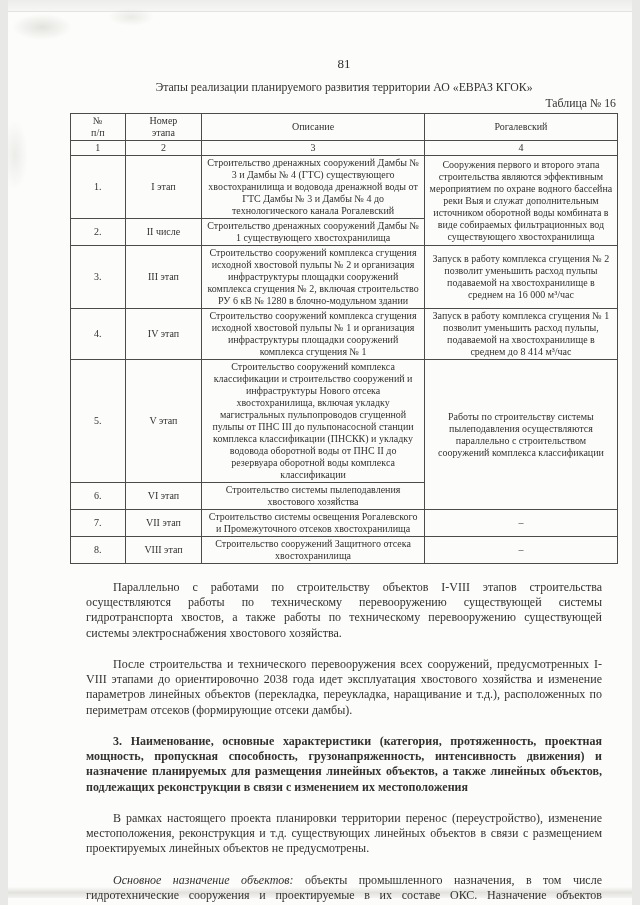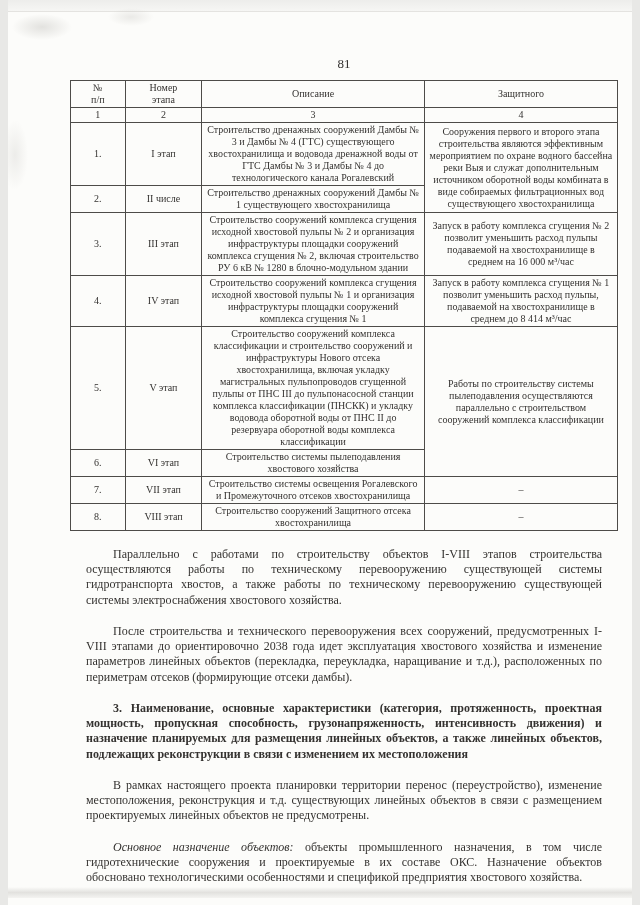--- a/index.html
+++ b/index.html
@@ -68,37 +68,39 @@
   <div class="scan-top"></div>
   <div class="scan-smudge-a"></div>
   <div class="scan-smudge-b"></div>
   <div class="scan-smudge-c"></div>
   <div class="scan-bottom"></div>
 
   <div class="content">
 
     <div class="page-number">81</div>
 
+    <div class="doc-title">Этапы реализации планируемого развития территории АО «ЕВРАЗ КГОК»</div>
 
+    <div class="table-caption">Таблица № 16</div>
 
     <table class="stages">
       <colgroup>
         <col style="width:10%">
         <col style="width:14%">
         <col style="width:40.7%">
         <col style="width:35.3%">
       </colgroup>
       <tbody>
         <tr>
           <th class="hdr">№
 п/п</th>
           <th class="hdr">Номер
 этапа</th>
           <th class="hdr">Описание</th>
-          <th class="hdr">Защитного</th>
+          <th class="hdr">Рогалевский</th>
         </tr>
         <tr>
           <td class="colnum">1</td>
           <td class="colnum">2</td>
           <td class="colnum">3</td>
           <td class="colnum">4</td>
         </tr>
 
         <tr>
           <td class="cell-num">1.</td>

